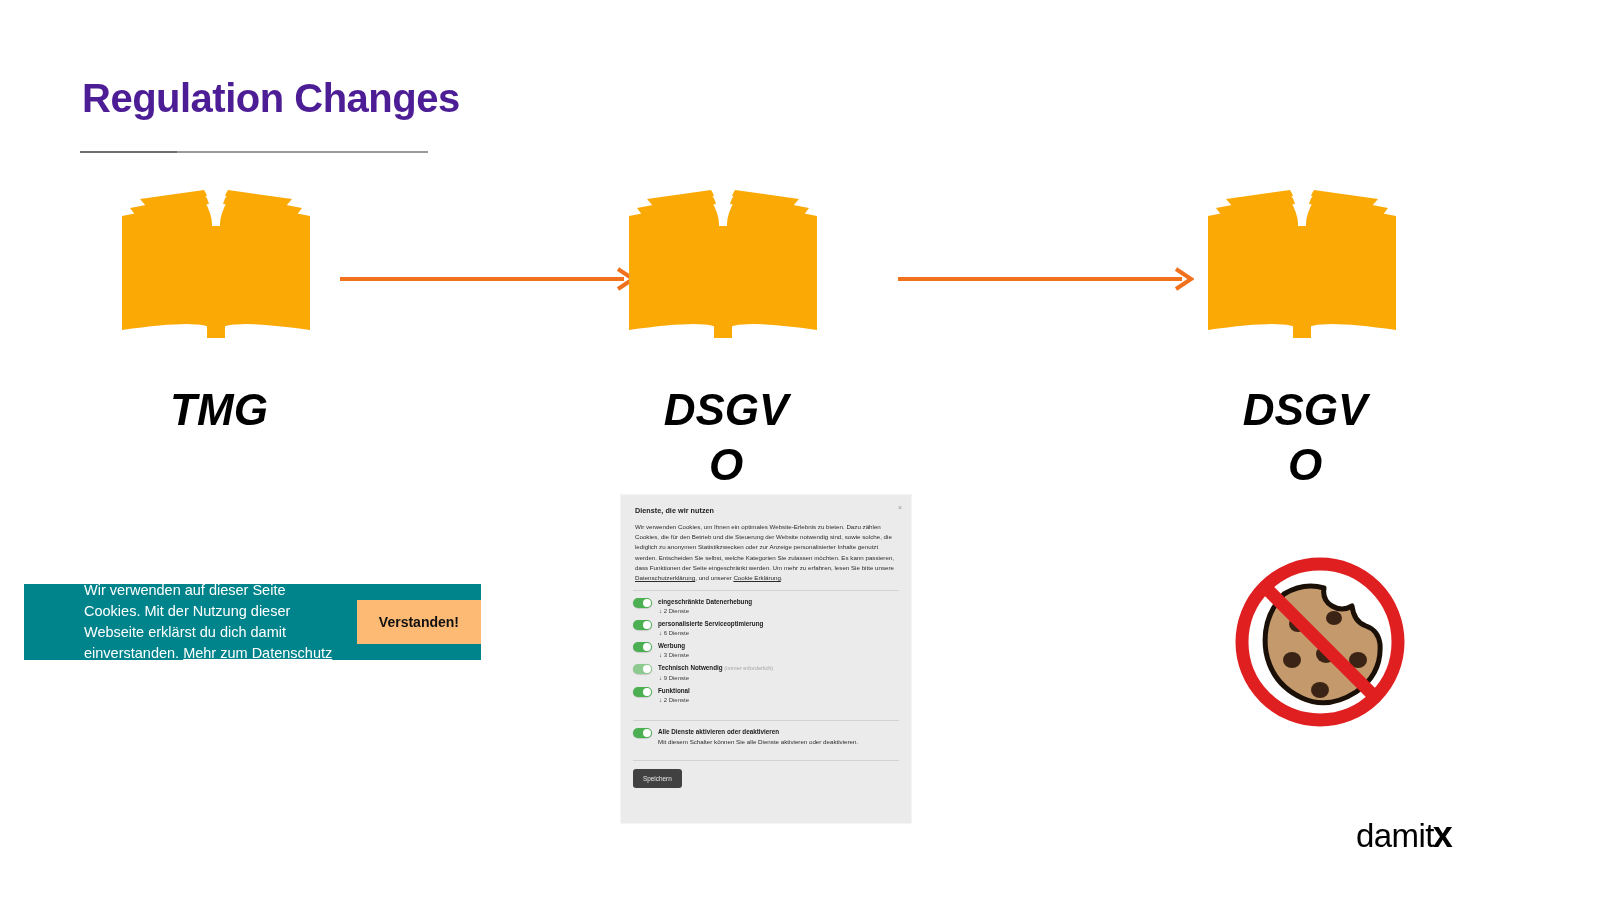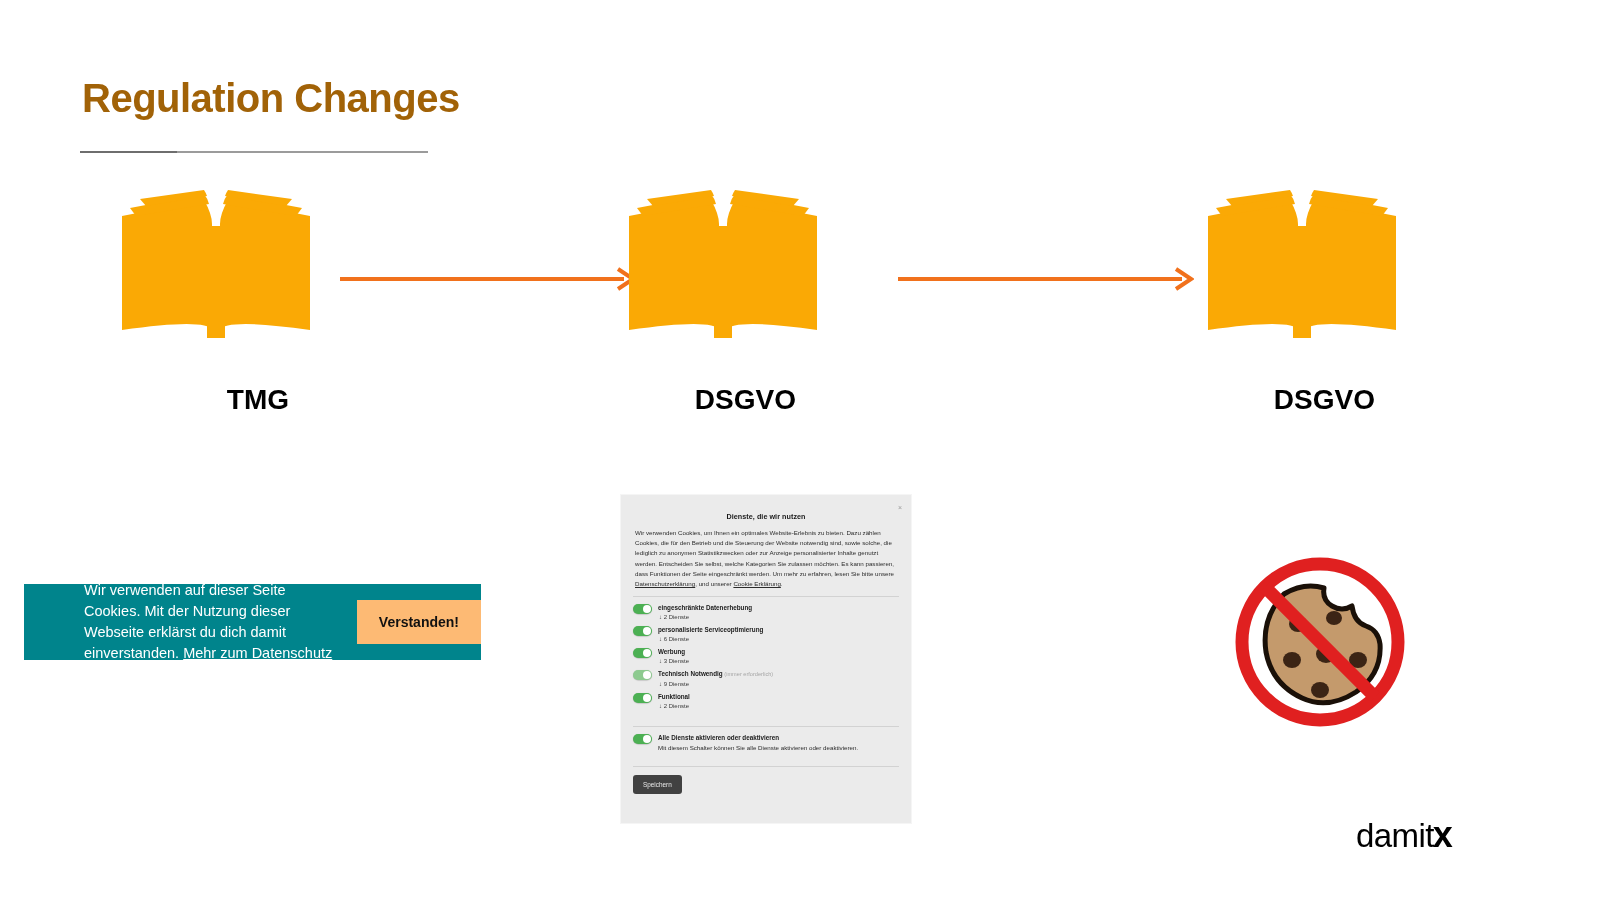--- a/index.html
+++ b/index.html
@@ -17,21 +17,21 @@
   }
 
   
   #slide-title {
     position: absolute;
     left: 82px;
     top: 76px;
     font-size: 40px;
     font-weight: bold;
     letter-spacing: -0.5px;
-    color: #a16207;
+    color: #4c1d95;
     white-space: nowrap;
   }
   #title-rule {
     position: absolute;
     left: 80px;
     top: 151px;
     width: 348px;
     height: 2px;
     background: linear-gradient(to right, #6e6e6e 0%, #6e6e6e 28%, #9b9b9b 28%, #9b9b9b 100%);
   }
@@ -44,29 +44,30 @@
     text-align: left;
   }
   .reg-step .book-wrap {
     width: 260px;
     height: 170px;
     display: flex;
     justify-content: center;
     align-items: flex-start;
   }
   .reg-label {
-    font-size: 28px;
+    font-size: 44px;
     font-weight: bold;
     color: #000000;
     line-height: 1.25;
     width: 140px;
     margin: 22px auto 0 auto;
     word-break: break-all;
-    text-align: right;
+    text-align: center;
     padding-left: 6px;
+    font-style: italic;
   }
 
   
   .reg-arrow {
     position: absolute;
     top: 267px;
     height: 24px;
   }
 
   
@@ -116,23 +117,22 @@
     top: 495px;
     width: 290px;
     height: 328px;
     background: #ebebeb;
     box-sizing: border-box;
     font-size: 6.2px;
     color: #222222;
     box-shadow: 0 0 0 1px rgba(0,0,0,0.04);
   }
   #consent-head {
-    padding: 17px 14px 0 14px;
+    padding: 11px 14px 0 14px;
     position: relative;
-    text-align: center;
   }
   #consent-title {
     font-size: 7.2px;
     font-weight: bold;
     color: #1a1a1a;
     letter-spacing: 0.05px;
   }
   #consent-close {
     position: absolute;
     right: 9px;

